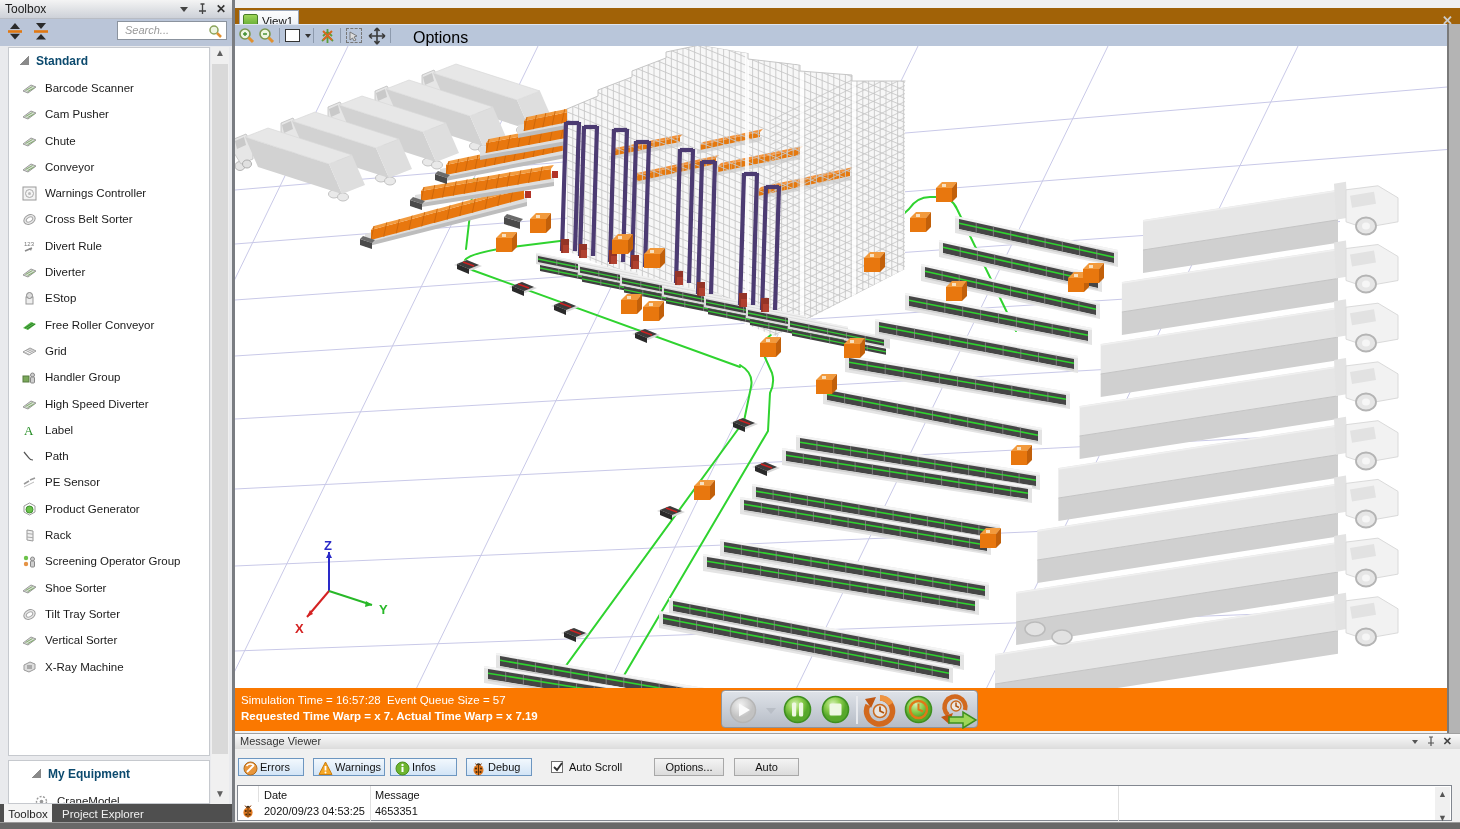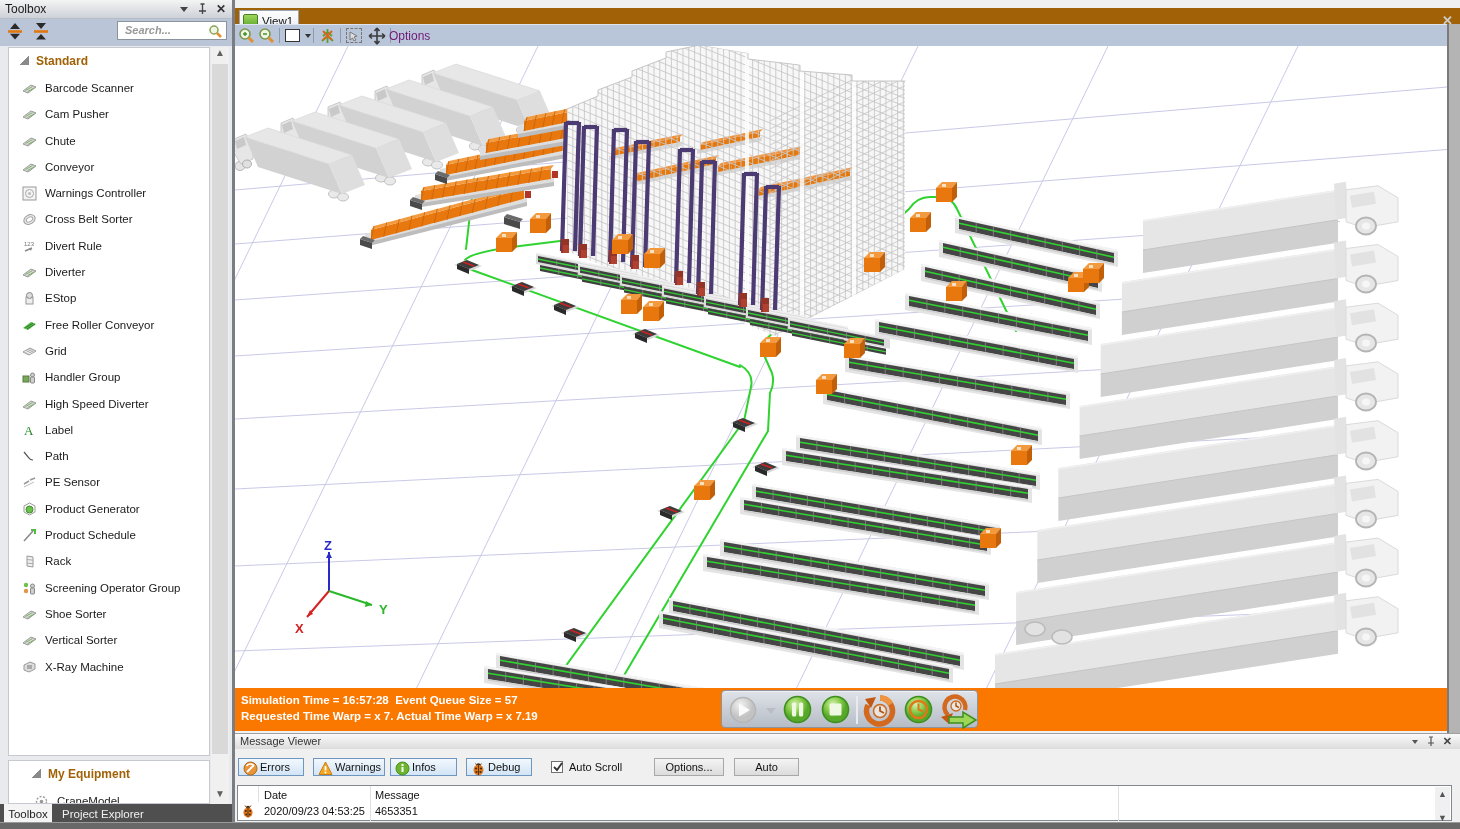--- a/index.html
+++ b/index.html
@@ -1,43 +1,43 @@
 <!DOCTYPE html>
 <html><head><meta charset="utf-8"><style>
 * { margin:0; padding:0; box-sizing:border-box; }
 html,body { width:1460px; height:829px; overflow:hidden; font-family:"Liberation Sans",sans-serif; background:#f0f0f0; }
 #root { position:relative; width:1460px; height:829px; }
 
 #left { position:absolute; left:0; top:0; width:232px; height:829px; background:#e9eaed; }
 #ltitle { position:absolute; left:0; top:0; width:232px; height:19px; background:linear-gradient(#f4f4f4,#cdd1d8); border-bottom:1px solid #b8bcc4; font-size:12px; color:#1a1a1a; padding:2px 0 0 5px; }
 #ltools { position:absolute; left:0; top:19px; width:232px; height:27px; background:#bac5d8; }
-#lsearch { position:absolute; left:117px; top:21px; width:110px; height:19px; background:#fff; border:1px solid #8b939e; font-size:11px; font-style:italic; color:#999; padding:2px 0 0 7px;font-weight:bold; }
+#lsearch { position:absolute; left:117px; top:21px; width:110px; height:19px; background:#fff; border:1px solid #8b939e; font-size:11px; font-style:italic; color:#999; padding:2px 0 0 7px; }
 #llist { position:absolute; left:8px; top:47px; width:202px; height:709px; background:#fff; border:1px solid #c6c9ce; overflow:hidden; }
 #llist2 { position:absolute; left:8px; top:760px; width:202px; height:44px; background:#fff; border:1px solid #c6c9ce; overflow:hidden;padding-left:12px; }
-.grp { height:26px; padding:6px 0 0 11px; font-size:12px; color:#a16207; }
+.grp { height:26px; padding:6px 0 0 11px; font-size:12px; color:#0c4a6e; }
 .tri { display:inline-block; width:9px; height:9px; margin-right:7px; background:linear-gradient(135deg, transparent 48%, #8a8a8a 48%); }
 .it { height:26.3px; padding-top:5px; white-space:nowrap; }
 .ic { display:inline-block; width:15px; height:15px; margin:0 8px 0 13px; vertical-align:-3px; }
 .tx { font-size:11.5px; color:#1a1a1a; vertical-align:1px;margin-top:24px; }
 #lsb { position:absolute; left:211px; top:47px; width:18px; height:757px; background:#f0f0f0; }
 #lsb .ar { position:absolute; left:0; width:18px; height:16px; color:#606060; font-size:10px; text-align:center; }
 #ltabs { position:absolute; left:0; top:804px; width:232px; height:25px; background:#4f4f4f; }
 #ltab1 { position:absolute; left:4px; top:0; width:48px; height:22px; background:#f4f4f4; border-radius:0 0 3px 3px; font-size:11.5px; color:#222; text-align:center; padding-top:4px; }
 #ltab2 { position:absolute; left:62px; top:4px; font-size:11.5px; color:#f0f0f0; }
 #vsep { position:absolute; left:232px; top:0; width:3px; height:829px; background:#7a7d82; }
 
 #main { position:absolute; left:235px; top:0; width:1225px; height:829px; }
 #tabbar { position:absolute; left:0; top:8px; width:1225px; height:24px; background:#a16207; }
 #vtab { position:absolute; left:4px; top:2px; width:60px; height:22px; background:linear-gradient(#fdfdfd,#e8edf4); border:1px solid #9aa6b8; border-bottom:none; font-size:11.5px; color:#111; padding:4px 0 0 22px; }
 #vtabicon { position:absolute; left:3px; top:3px; width:15px; height:14px; background:linear-gradient(#9ed658,#5da631); border:1px solid #4a7d26; border-radius:2px; }
 #closex { position:absolute; right:7px; top:5px; color:#ccc; font-size:13px; font-weight:bold; }
 #vtoolbar { position:absolute; left:0; top:24px; width:1212px; height:22px; background:#b9c6da; border-top:1px solid #dfe5ee; }
 #viewport { position:absolute; left:0; top:46px; width:1212px; height:642px; background:#fff; overflow:hidden; }
 #banner { position:absolute; left:0; top:688px; width:1212px; height:43px; background:#fa7800; }
-#banner .t1 { position:absolute; left:6px; top:6px; color:#fff; font-size:11.5px; font-weight:bold; }
+#banner .t1 { position:absolute; left:6px; top:6px; color:#fff; font-size:11.5px; font-weight:normal; }
 #banner .t2 { position:absolute; left:6px; top:22px; color:#fff; font-size:11.5px; font-weight:bold; }
 #pbar { position:absolute; left:486px; top:2px; width:257px; height:38px; background:linear-gradient(#dfe3e9,#b6bcc6); border:1px solid #8f949c; border-radius:4px; box-shadow:inset 0 1px 0 #f0f2f5; }
 #rstrip { position:absolute; left:1212px; top:24px; width:13px; height:709px; background:#b4b4b4; border-left:2px solid #7a7a7a; }
 
 #mvtitle { position:absolute; left:235px; top:733px; width:1225px; height:16px; background:linear-gradient(#fafafa,#dcdcdc); border-top:1px solid #a0a0a0; font-size:11px; color:#333; padding:1px 0 0 5px; }
 #mvbody { position:absolute; left:235px; top:749px; width:1225px; height:73px; background:#f0f0f0; }
 .fbtn { position:absolute; top:758px; height:18px; background:linear-gradient(#f2f8fd,#d2e4f6); border:1px solid #6d96c0; font-size:11px; color:#111; padding:2px 4px 0 21px; }
 .fbtn svg { position:absolute; left:4px; top:2px; }
 .gbtn { position:absolute; top:758px; height:18px; background:linear-gradient(#f4f4f4,#dcdcdc); border:1px solid #a8a8a8; font-size:11px; color:#111; text-align:center; padding-top:2px; }
 #mvtable { position:absolute; left:237px; top:785px; width:1215px; height:36px; background:#fff; border:1px solid #828790; }
@@ -131,37 +131,37 @@
             </svg></span><span class="tx">Path</span></div>
         <div class="it"><span class="ic"><svg width="15" height="15">
               <path d="M2,9 l5,-3 M8,5 l5,-2" stroke="#999" stroke-width="1.5"></path>
               <path d="M2,12 l10,-5" stroke="#bbb" stroke-width="1"></path>
             </svg></span><span class="tx">PE Sensor</span></div>
         <div class="it"><span class="ic"><svg width="15" height="15">
               <polygon points="7.5,1 13,4 13,10 7.5,13 2,10 2,4" fill="none" stroke="#999"></polygon>
               <circle cx="7.5" cy="7.5" r="3.5" fill="#6cc24a" stroke="#3e8e2e"></circle>
             </svg></span><span class="tx">Product Generator</span></div>
         <div class="it"><span class="ic"><svg width="15" height="15">
-              <path d="M2,13 L11,3" stroke="#888" stroke-width="1.5"></path>
-              <path d="M9,2 l4,0 l0,4" fill="none" stroke="#57b947" stroke-width="2"></path>
-            </svg></span><span class="tx">Product Schedule</span></div>
-        <div class="it"><span class="ic"><svg width="15" height="15">
               <path d="M5,2 L11,3 L11,13 L5,12 Z" fill="#f0f0f0" stroke="#999"></path>
               <path d="M5,5.5 l6,0.7 M5,9 l6,0.7" stroke="#aaa"></path>
             </svg></span><span class="tx">Rack</span></div>
         <div class="it"><span class="ic"><svg width="15" height="15">
               <circle cx="4" cy="4" r="2.2" fill="#6cc24a"></circle>
               <circle cx="4" cy="10" r="2.2" fill="#e59345"></circle>
               <circle cx="10.5" cy="5" r="2" fill="#cfcfcf" stroke="#888"></circle>
               <rect x="8.5" y="7" width="4" height="6" rx="1" fill="#cfcfcf" stroke="#888"></rect>
             </svg></span><span class="tx">Screening Operator Group</span></div>
         <div class="it"><span class="ic"><svg width="15" height="15">
               <polygon points="1,10 9,4 14,6 6,12" fill="#dcdcdc" stroke="#9a9a9a"></polygon>
               <path d="M3.5,9.5 l7,-4 M5.5,10.7 l7,-4" stroke="#7fae68" stroke-width="1"></path>
             </svg></span><span class="tx">Shoe Sorter</span></div>
+        <div class="it"><span class="ic"><svg width="15" height="15">
+              <ellipse cx="7.5" cy="7.5" rx="6" ry="4.5" transform="rotate(-30 7.5 7.5)" fill="#e8e8e8" stroke="#999"></ellipse>
+              <ellipse cx="7.5" cy="7.5" rx="3.5" ry="2.2" transform="rotate(-30 7.5 7.5)" fill="#fff" stroke="#aaa"></ellipse>
+            </svg></span><span class="tx">Tilt Tray Sorter</span></div>
         <div class="it"><span class="ic"><svg width="15" height="15">
               <polygon points="1,10 9,4 14,6 6,12" fill="#dcdcdc" stroke="#9a9a9a"></polygon>
               <path d="M3.5,9.5 l7,-4 M5.5,10.7 l7,-4" stroke="#7fae68" stroke-width="1"></path>
             </svg></span><span class="tx">Vertical Sorter</span></div>
         <div class="it"><span class="ic"><svg width="15" height="15">
               <polygon points="2,5 8,2 13,4 13,9 7,12 2,10" fill="#ddd" stroke="#999"></polygon>
               <rect x="5" y="5" width="5" height="4" fill="#aaa"></rect>
             </svg></span><span class="tx">X-Ray Machine</span></div>
       </div>
   <div id="llist2">
@@ -208,21 +208,21 @@
         </svg>
     <div style="position:absolute;left:105px;top:3px;width:1px;height:15px;background:#8d9aad"></div>
     <div style="position:absolute;left:111px;top:3px;width:16px;height:15px;border:1.3px dashed #777"></div>
     <svg style="position:absolute;left:114px;top:6px" width="10" height="10">
           <path d="M1,1 L8,5 L5,6 L7,9 L5,10 L3.5,7 L1,9 Z" fill="#ddd" stroke="#666" stroke-width="0.8"></path>
         </svg>
     <svg style="position:absolute;left:133px;top:2px" width="18" height="18">
           <path d="M9,1 L9,17 M1,9 L17,9 M9,1 L6.5,4 M9,1 L11.5,4 M9,17 L6.5,14 M9,17 L11.5,14 M1,9 L4,6.5 M1,9 L4,11.5 M17,9 L14,6.5 M17,9 L14,11.5" stroke="#3a3a3a" stroke-width="1.6" fill="none"></path>
         </svg>
     <div style="position:absolute;left:155px;top:3px;width:1px;height:15px;background:#8d9aad"></div>
-    <span style="position:absolute;left:154px;top:4px;font-size:12px;color:#701a75">Options</span>
+    <span style="position:absolute;left:178px;top:4px;font-size:16px;color:#000000">Options</span>
   </div>
   <div id="viewport"><svg width="1212" height="643" viewBox="235 45 1212 643">
           <line x1="348.0" y1="45.0" x2="36.1" y2="688.0" stroke="#c9c9e8" stroke-width="1"></line>
           <line x1="538.0" y1="45.0" x2="226.1" y2="688.0" stroke="#c9c9e8" stroke-width="1"></line>
           <line x1="728.0" y1="45.0" x2="416.1" y2="688.0" stroke="#c9c9e8" stroke-width="1"></line>
           <line x1="918.0" y1="45.0" x2="606.1" y2="688.0" stroke="#c9c9e8" stroke-width="1"></line>
           <line x1="1108.0" y1="45.0" x2="796.1" y2="688.0" stroke="#c9c9e8" stroke-width="1"></line>
           <line x1="1298.0" y1="45.0" x2="986.1" y2="688.0" stroke="#c9c9e8" stroke-width="1"></line>
           <line x1="235.0" y1="189.0" x2="1447.0" y2="86.0" stroke="#c9c9e8" stroke-width="1"></line>
           <line x1="235.0" y1="243.0" x2="1447.0" y2="148.5" stroke="#c9c9e8" stroke-width="1"></line>

